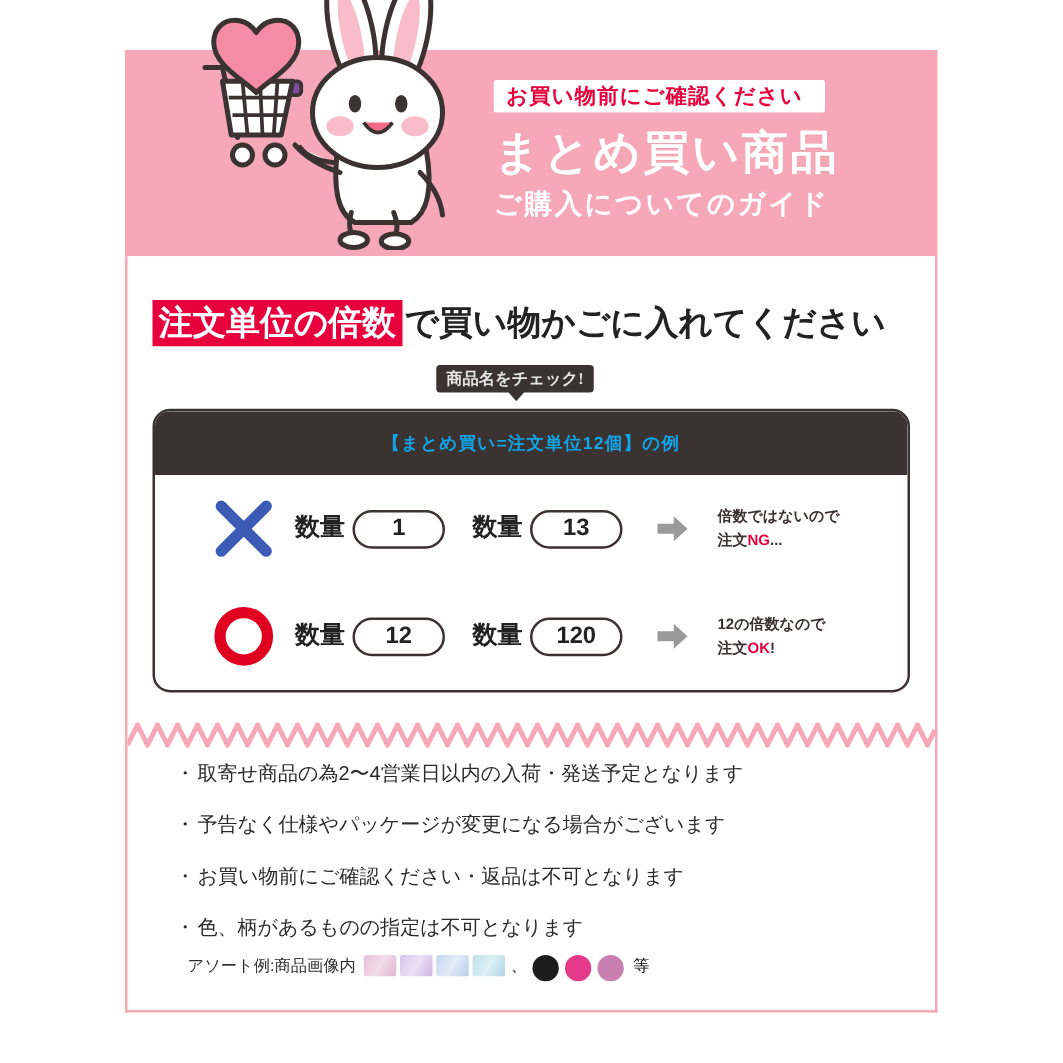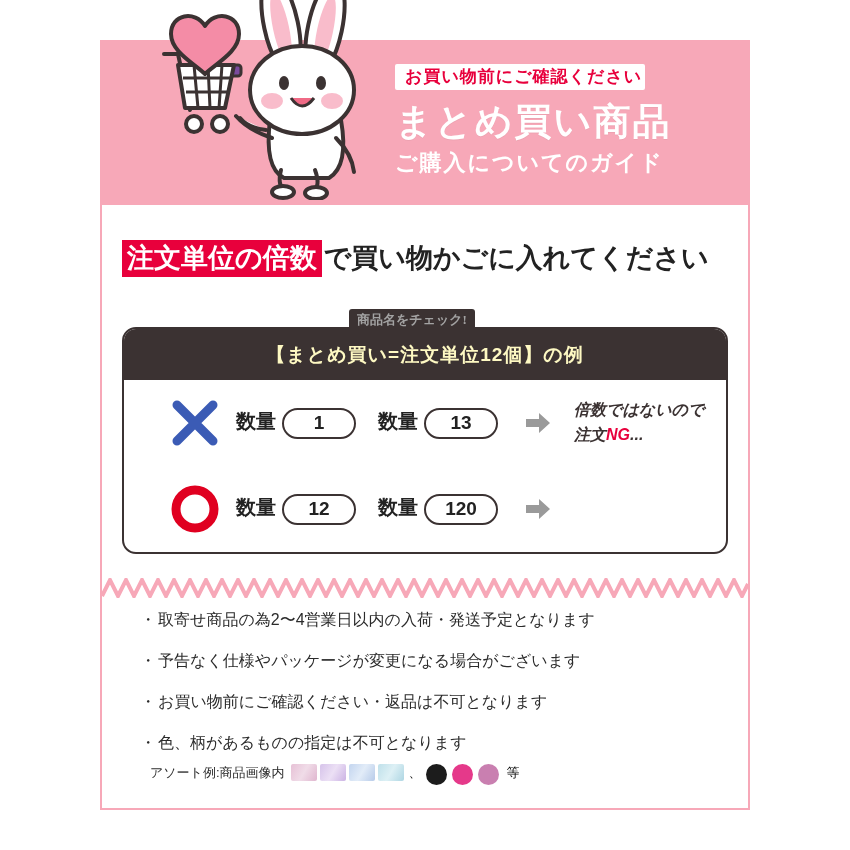--- a/index.html
+++ b/index.html
@@ -36,21 +36,21 @@
     top: 24px;
     width: 340px;
   }
   .header-tag {
     display: inline-block;
     background: #ffffff;
     color: #e8003c;
     font-size: 17px;
     font-weight: bold;
     letter-spacing: 1px;
-    padding: 4px 3px 5px 10px;
+    padding: 4px 18px 5px 10px;
     line-height: 1;
     border-radius: 2px;
   }
   .header-title {
     color: #ffffff;
     font-size: 37px;
     font-weight: bold;
     letter-spacing: 2px;
     margin-top: 12px;
     line-height: 1.1;
@@ -99,23 +99,23 @@
   .hl {
     background: #e8003c;
     color: #ffffff;
     padding: 3px 5px 4px 5px;
     margin-right: 2px;
   }
   
   .check-bubble {
     position: absolute;
     left: 349px;
-    top: 309px;
+    top: 292px;
     background: #3b3232;
-    color: #a3a3a3;
+    color: #e5e5e5;
     font-size: 13px;
     font-weight: bold;
     padding: 4px 8px 5px 8px;
     border-radius: 3px;
     line-height: 1;
     white-space: nowrap;
     font-family: Liberation Serif, serif;
   }
   .check-bubble::after {
     content: "";
@@ -137,22 +137,22 @@
     height: 227px;
     border: 2px solid #3b3232;
     border-radius: 14px;
     box-sizing: border-box;
     overflow: hidden;
     background: #ffffff;
   }
   .example-title {
     height: 51px;
     background: #3b3232;
-    color: #fef9c3;
-    font-size: 19px;
+    color: #0ea5e9;
+    font-size: 14px;
     font-weight: bold;
     display: flex;
     align-items: center;
     justify-content: center;
     letter-spacing: 1px;
   }
   .rows {
     padding: 0;
   }
   .ex-row {
@@ -194,25 +194,24 @@
   }
   .qty-group.second { margin-left: 22px; }
   .arrow {
     margin-left: 26px;
     width: 28px;
     display: flex;
     align-items: center;
   }
   .note {
     margin-left: 22px;
-    font-size: 16px;
+    font-size: 12px;
     color: #3b3232;
     line-height: 1.55;
     font-weight: bold;
-    font-style: italic;
   }
   .note .ng { color: #e8003c; font-weight: bold; }
   .note .ok { color: #e8003c; font-weight: bold; }
   
   .zigzag {
     position: absolute;
     left: 102px;
     top: 578px;
     width: 646px;
     height: 20px;
@@ -369,20 +368,24 @@
           <span class="qty-box">12</span>
         </div>
         <div class="qty-group second">
           <span class="qty-label">数量</span>
           <span class="qty-box">120</span>
         </div>
         <div class="arrow">
           <svg width="28" height="24" viewBox="0 0 28 24" xmlns="http://www.w3.org/2000/svg">
             <path d="M2 8 h13 V2 l11 10 l-11 10 v-6 H2 z" fill="#9a9a9a"></path>
           </svg>
+        </div>
+        <div class="note">
+          <span>12の倍数なので</span><br>
+          <span>注文</span><span class="ok">OK</span><span>!</span>
         </div>
       </div>
 
     </div>
   </div>
 
   <div class="zigzag">
     <svg width="646" height="20" viewBox="0 0 646 20" preserveAspectRatio="none" xmlns="http://www.w3.org/2000/svg">
       <path d="M0 18 L8 2 L16 18 L24 2 L32 18 L40 2 L48 18 L56 2 L64 18 L72 2 L80 18 L88 2 L96 18 L104 2 L112 18 L120 2 L128 18 L136 2 L144 18 L152 2 L160 18 L168 2 L176 18 L184 2 L192 18 L200 2 L208 18 L216 2 L224 18 L232 2 L240 18 L248 2 L256 18 L264 2 L272 18 L280 2 L288 18 L296 2 L304 18 L312 2 L320 18 L328 2 L336 18 L344 2 L352 18 L360 2 L368 18 L376 2 L384 18 L392 2 L400 18 L408 2 L416 18 L424 2 L432 18 L440 2 L448 18 L456 2 L464 18 L472 2 L480 18 L488 2 L496 18 L504 2 L512 18 L520 2 L528 18 L536 2 L544 18 L552 2 L560 18 L568 2 L576 18 L584 2 L592 18 L600 2 L608 18 L616 2 L624 18 L632 2 L640 18 L646 6" fill="none" stroke="#f7a8b8" stroke-width="4"></path>
     </svg>

